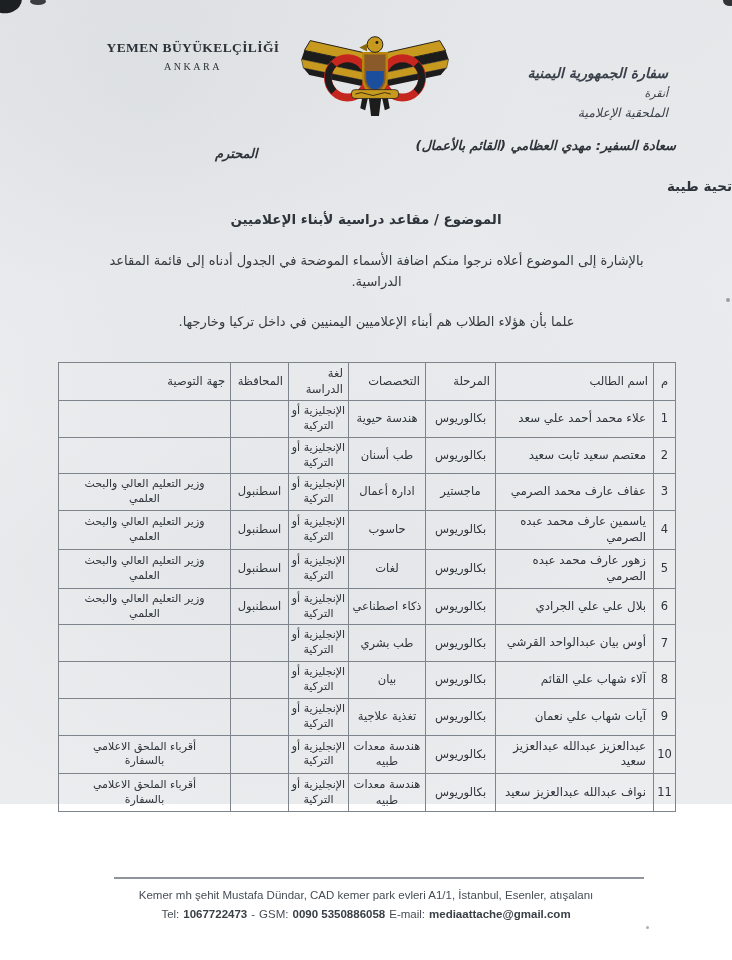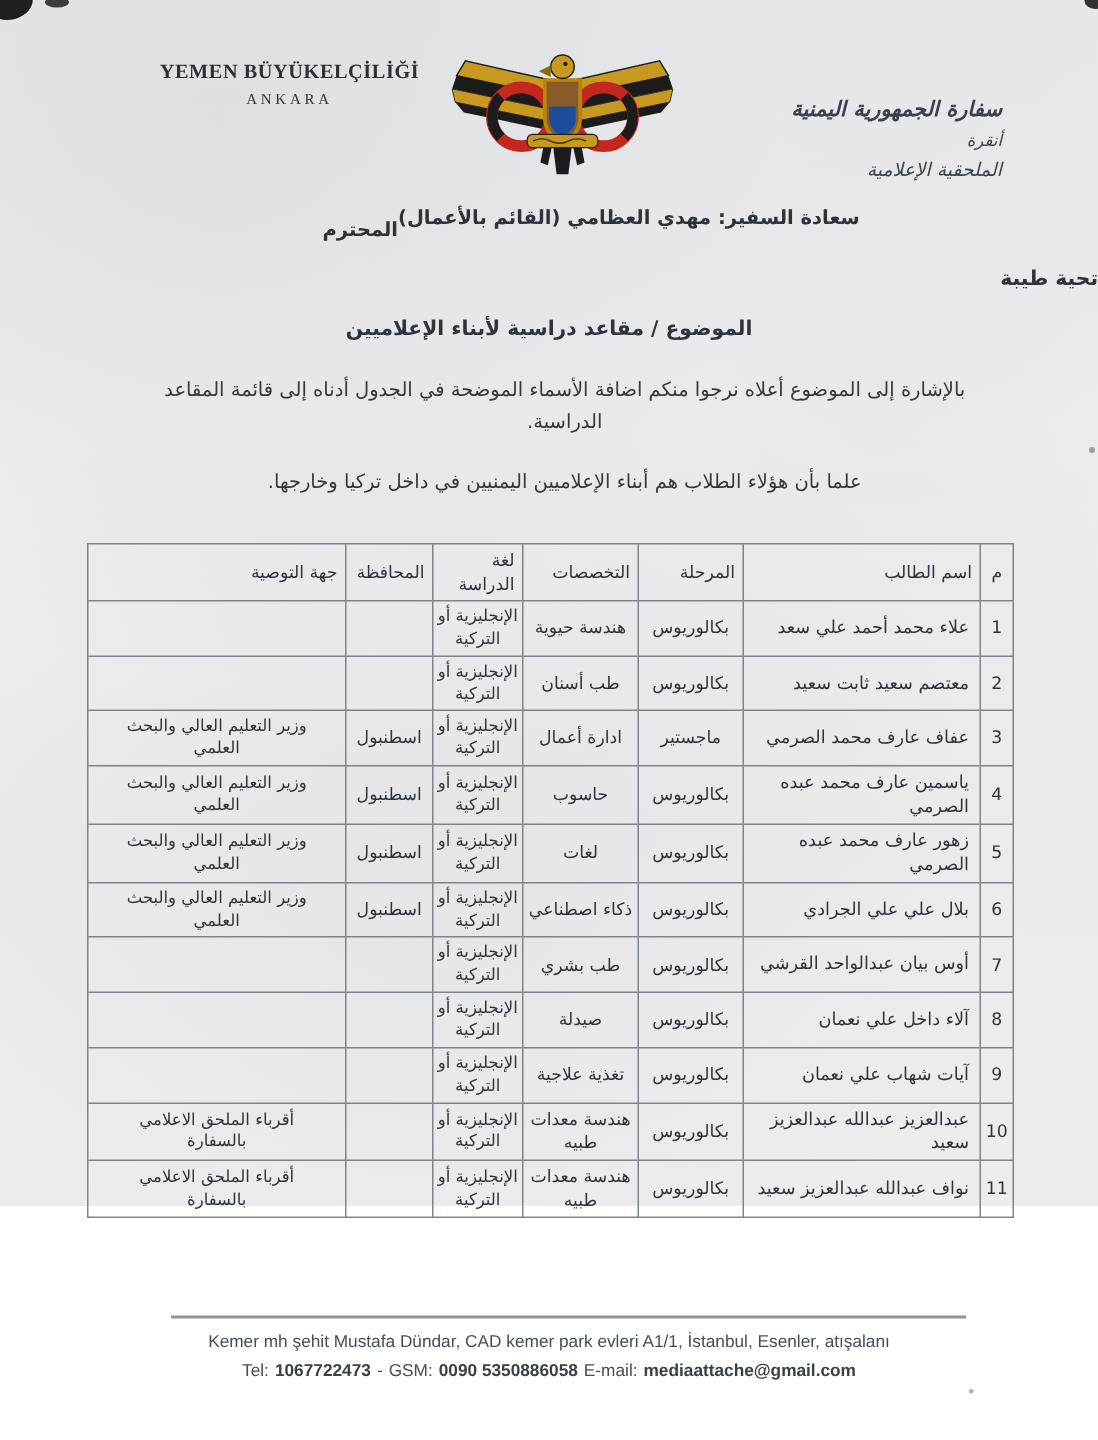--- a/index.html
+++ b/index.html
@@ -37,22 +37,22 @@
 
   .hdr-right {
     position:absolute; right:64px; top:34px; width:175px; text-align:right;
     direction:rtl; color:#3c424b; font-style:italic;margin-top:31px;
   }
   .hdr-right .r1 { font-size:14px; font-weight:bold; }
   .hdr-right .r2 { font-size:11px; margin-top:6px; }
   .hdr-right .r3 { font-size:12.5px; margin-top:5px; }
 
   
-  .salutation-row { position:absolute; top:138px; left:95px; right:72px; direction:rtl;
-    display:flex; justify-content:flex-end; align-items:flex-start; }
+  .salutation-row { position:absolute; top:138px; left:95px; right:56px; direction:rtl;
+    display:flex; justify-content:space-between; align-items:flex-start;font-style:italic; }
   .salutation { font-size:13px; font-weight:bold; color:#2e333a; }
   .honorific { font-size:13px; font-weight:bold; color:#2e333a; margin-top:8px; margin-left:120px; }
 
   .greeting { position:absolute; top:178px; left:0; width:100%; text-align:right;
     font-size:13.5px; font-weight:bold; direction:rtl; }
   .subject { position:absolute; top:211px; left:0; width:100%; text-align:center;
     font-size:13.5px; font-weight:bold; direction:rtl; }
 
   .para { position:absolute; left:95px; right:74px; direction:rtl; text-align:center;
     font-size:13px; line-height:1.6; color:#33393f; }
@@ -241,23 +241,23 @@
             <td class="c0">7</td>
             <td class="c1">أوس بيان عبدالواحد القرشي</td>
             <td class="c2">بكالوريوس</td>
             <td class="c3">طب بشري</td>
             <td class="c4">الإنجليزية أو التركية</td>
             <td class="c5"></td>
             <td class="c6"></td>
           </tr>
           <tr>
             <td class="c0">8</td>
-            <td class="c1">آلاء داخل علي نعمان</td>
-            <td class="c2">بكالوريوس</td>
-            <td class="c3">صيدلة</td>
+            <td class="c1">آلاء شهاب علي القائم</td>
+            <td class="c2">بكالوريوس</td>
+            <td class="c3">بيان</td>
             <td class="c4">الإنجليزية أو التركية</td>
             <td class="c5"></td>
             <td class="c6"></td>
           </tr>
           <tr>
             <td class="c0">9</td>
             <td class="c1">آيات شهاب علي نعمان</td>
             <td class="c2">بكالوريوس</td>
             <td class="c3">تغذية علاجية</td>
             <td class="c4">الإنجليزية أو التركية</td>

